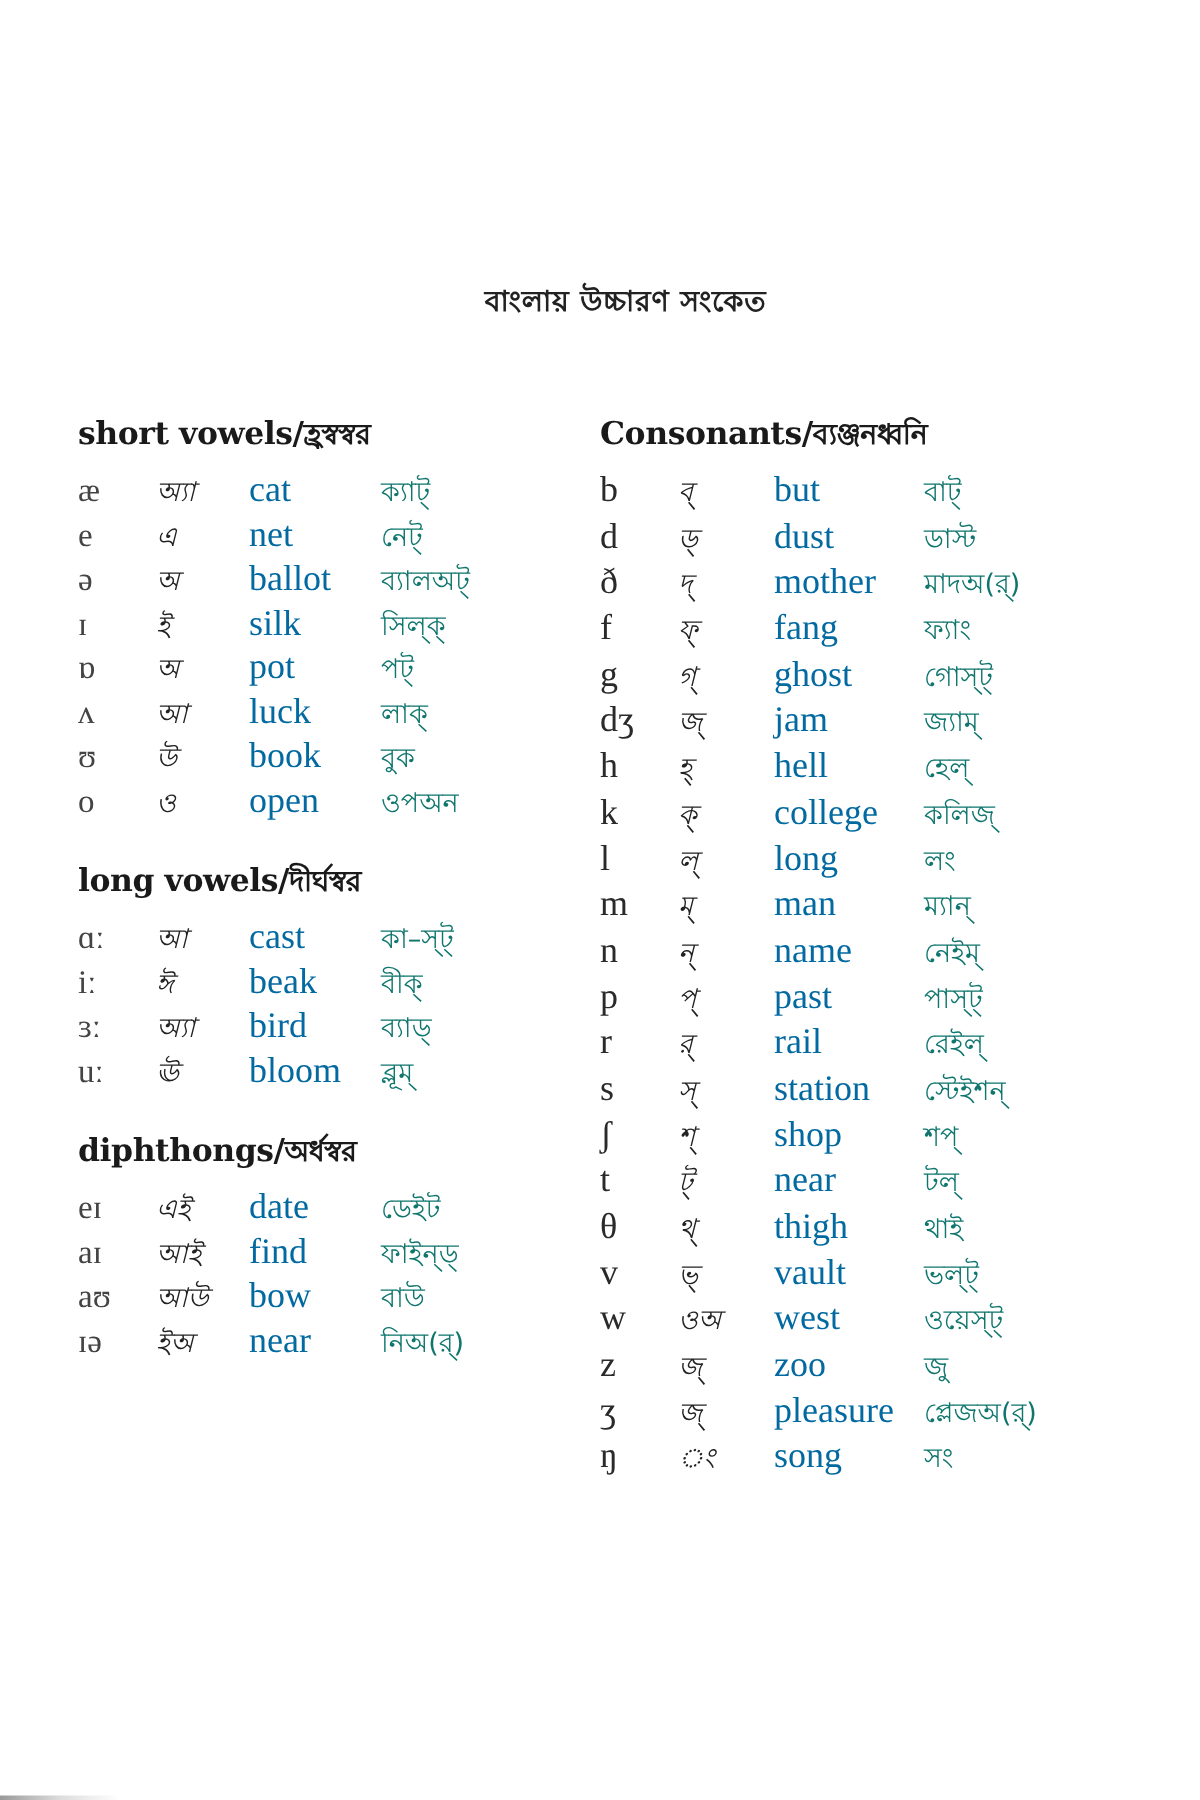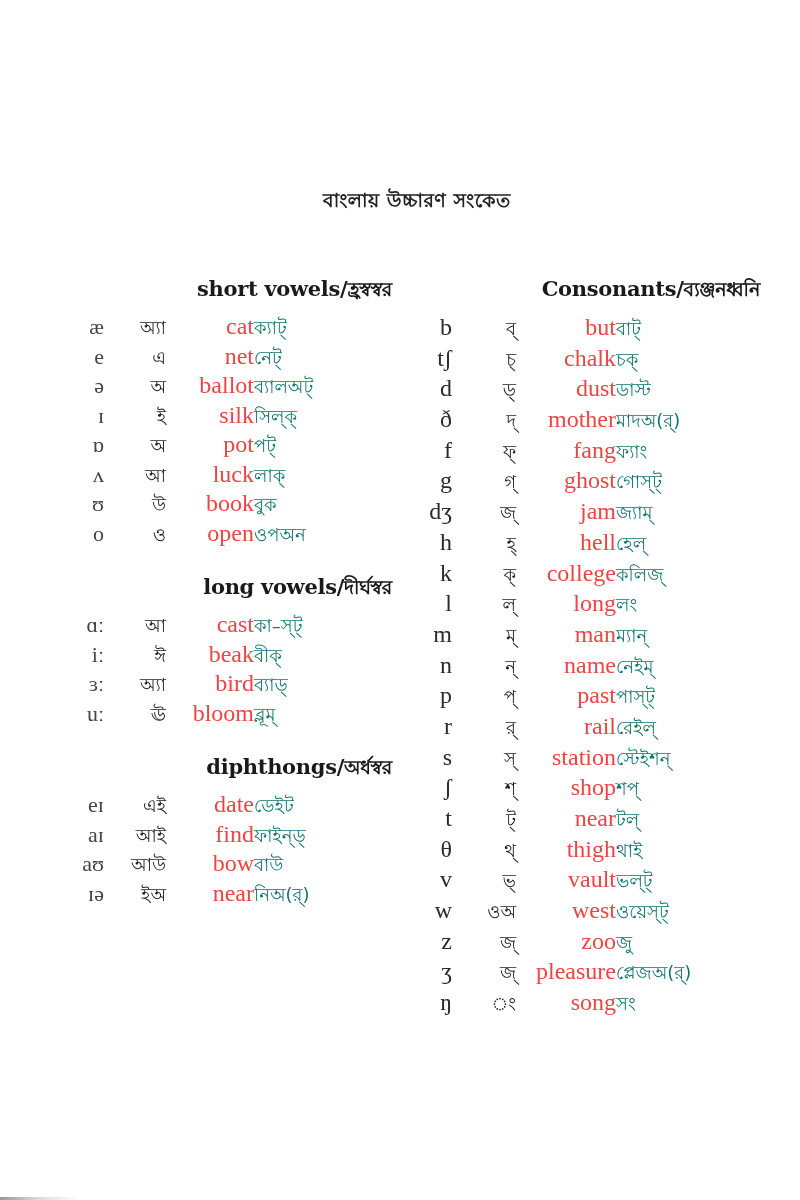--- a/index.html
+++ b/index.html
@@ -28,21 +28,21 @@
       color: #222;
       padding-left: 17px;
     }
     .column {
       position: absolute;
       top: 272px;
     }
     .col-left { left: 52px; width: 340px; }
     .col-right { left: 400px; width: 360px; }
 
-    .section { margin-bottom: 22px; text-align: right; }
+    .section { margin-bottom: 22px; }
     .section-heading {
       font-family: "DejaVu Serif", "Liberation Serif", serif;
       font-weight: bold;
       font-size: 21px;
       letter-spacing: -0.3px;
       color: #1a1a1a;
       height: 34px;
       line-height: 34px;
       white-space: nowrap;
       margin-bottom: 6px;
@@ -62,25 +62,26 @@
 
     .ipa {
       font-family: "Liberation Serif", "DejaVu Serif", serif;
       font-size: 22px;
       color: #444;
     }
     .bn-sym {
       font-family: "DejaVu Sans", sans-serif;
       font-size: 18px;
       color: #222;
+      font-style: italic;
     }
     .word {
       font-family: "Liberation Serif", "DejaVu Serif", serif;
       font-size: 24px;
-      color: #ef4444;
+      color: #0369a1;
     }
     .bn-word {
       font-family: "DejaVu Sans", sans-serif;
       font-size: 18px;
       color: #0f766e;
     }
     .col-left .ipa { width: 52px; }
     .col-left .bn-sym { width: 62px; }
     .col-left .word { width: 88px; }
     .col-right .ipa { width: 52px; font-size: 24px; color: #2a2a2a; }
@@ -219,26 +220,20 @@
   <div class="section">
     <div class="section-heading"><span>Consonants/</span><span class="bn">ব্যঞ্জনধ্বনি</span></div>
     <div class="rows">
         <div class="row">
           <span class="ipa">b</span>
           <span class="bn-sym">ব্</span>
           <span class="word">but</span>
           <span class="bn-word">বাট্</span>
         </div>
         <div class="row">
-          <span class="ipa">tʃ</span>
-          <span class="bn-sym">চ্</span>
-          <span class="word">chalk</span>
-          <span class="bn-word">চক্</span>
-        </div>
-        <div class="row">
           <span class="ipa">d</span>
           <span class="bn-sym">ড্</span>
           <span class="word">dust</span>
           <span class="bn-word">ডাস্ট</span>
         </div>
         <div class="row">
           <span class="ipa">ð</span>
           <span class="bn-sym">দ্</span>
           <span class="word">mother</span>
           <span class="bn-word">মাদঅ(র্)</span>

